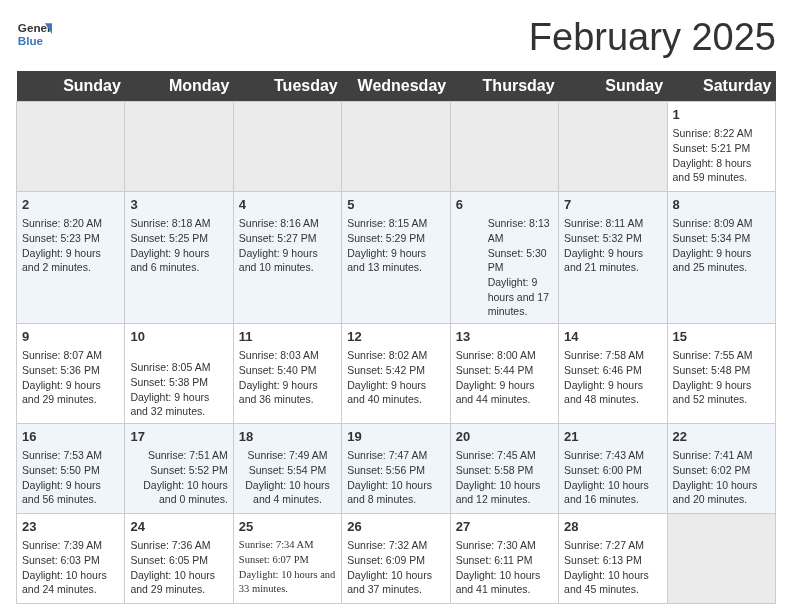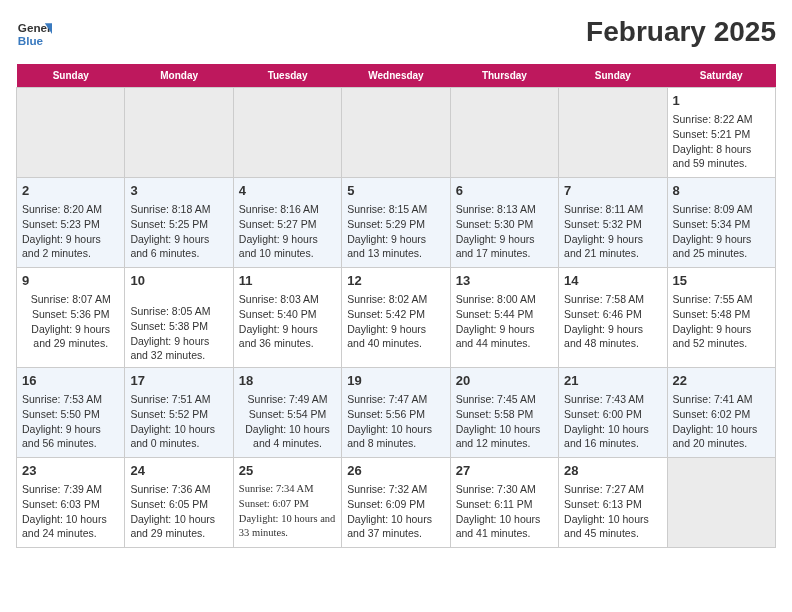--- a/index.html
+++ b/index.html
@@ -22,40 +22,40 @@
       gap: 4px;
     }
     .logo-icon {
       width: 36px;
       height: 36px;
     }
     .title-block {
       text-align: right;
     }
     .title-block h1 {
-      font-size: 28px;
-      font-weight: 700;
+      font-size: 38px;
+      font-weight: 400;
       color: #333;
     }
     .title-block h2 {
       font-size: 15px;
       font-weight: 400;
       color: #555;
     }
     table {
       width: 100%;
       border-collapse: collapse;
       font-size: 11px;
     }
     thead tr th {
-      background: #be185d;
+      background: #404040;
       color: #fff;
       padding: 6px 4px;
-      text-align: center;
-      font-size: 10px;
+      text-align: right;
+      font-size: 16px;
       font-weight: bold;
     }
     tbody tr td {
       border: 1px solid #ccc;
       vertical-align: top;
       padding: 4px 5px;
       min-height: 80px;
       height: 90px;
       width: calc(100%/7);
       color: #333;
@@ -147,41 +147,41 @@
 Daylight: 9 hours and 10 minutes.</div>
         </td>
         <td>
           <span class="day-num">5</span>
           <div class="day-info" style="white-space: pre-line;">Sunrise: 8:15 AM
 Sunset: 5:29 PM
 Daylight: 9 hours and 13 minutes.</div>
         </td>
         <td>
           <span class="day-num">6</span>
-          <div class="day-info" style="white-space: pre-line;">Sunrise: 8:13 AM
+          <div class="day-info" style="white-space: pre-line; margin-left: 32px;">Sunrise: 8:13 AM
 Sunset: 5:30 PM
 Daylight: 9 hours and 17 minutes.</div>
         </td>
         <td>
           <span class="day-num">7</span>
           <div class="day-info" style="white-space: pre-line;">Sunrise: 8:11 AM
 Sunset: 5:32 PM
 Daylight: 9 hours and 21 minutes.</div>
         </td>
         <td>
           <span class="day-num">8</span>
           <div class="day-info" style="white-space: pre-line;">Sunrise: 8:09 AM
 Sunset: 5:34 PM
 Daylight: 9 hours and 25 minutes.</div>
         </td>
       </tr>
       <tr>
         <td>
           <span class="day-num">9</span>
-          <div class="day-info" style="white-space: pre-line; text-align: center;">Sunrise: 8:07 AM
+          <div class="day-info" style="white-space: pre-line;">Sunrise: 8:07 AM
 Sunset: 5:36 PM
 Daylight: 9 hours and 29 minutes.</div>
         </td>
         <td>
           <span class="day-num">10</span>
           <div class="day-info" style="white-space: pre-line; margin-top: 14px;">Sunrise: 8:05 AM
 Sunset: 5:38 PM
 Daylight: 9 hours and 32 minutes.</div>
         </td>
         <td>
@@ -217,21 +217,21 @@
       </tr>
       <tr>
         <td>
           <span class="day-num">16</span>
           <div class="day-info" style="white-space: pre-line;">Sunrise: 7:53 AM
 Sunset: 5:50 PM
 Daylight: 9 hours and 56 minutes.</div>
         </td>
         <td>
           <span class="day-num">17</span>
-          <div class="day-info" style="white-space: pre-line;">Sunrise: 7:51 AM
+          <div class="day-info" style="white-space: pre-line; text-align: right;">Sunrise: 7:51 AM
 Sunset: 5:52 PM
 Daylight: 10 hours and 0 minutes.</div>
         </td>
         <td>
           <span class="day-num">18</span>
           <div class="day-info" style="white-space: pre-line; text-align: center;">Sunrise: 7:49 AM
 Sunset: 5:54 PM
 Daylight: 10 hours and 4 minutes.</div>
         </td>
         <td>

